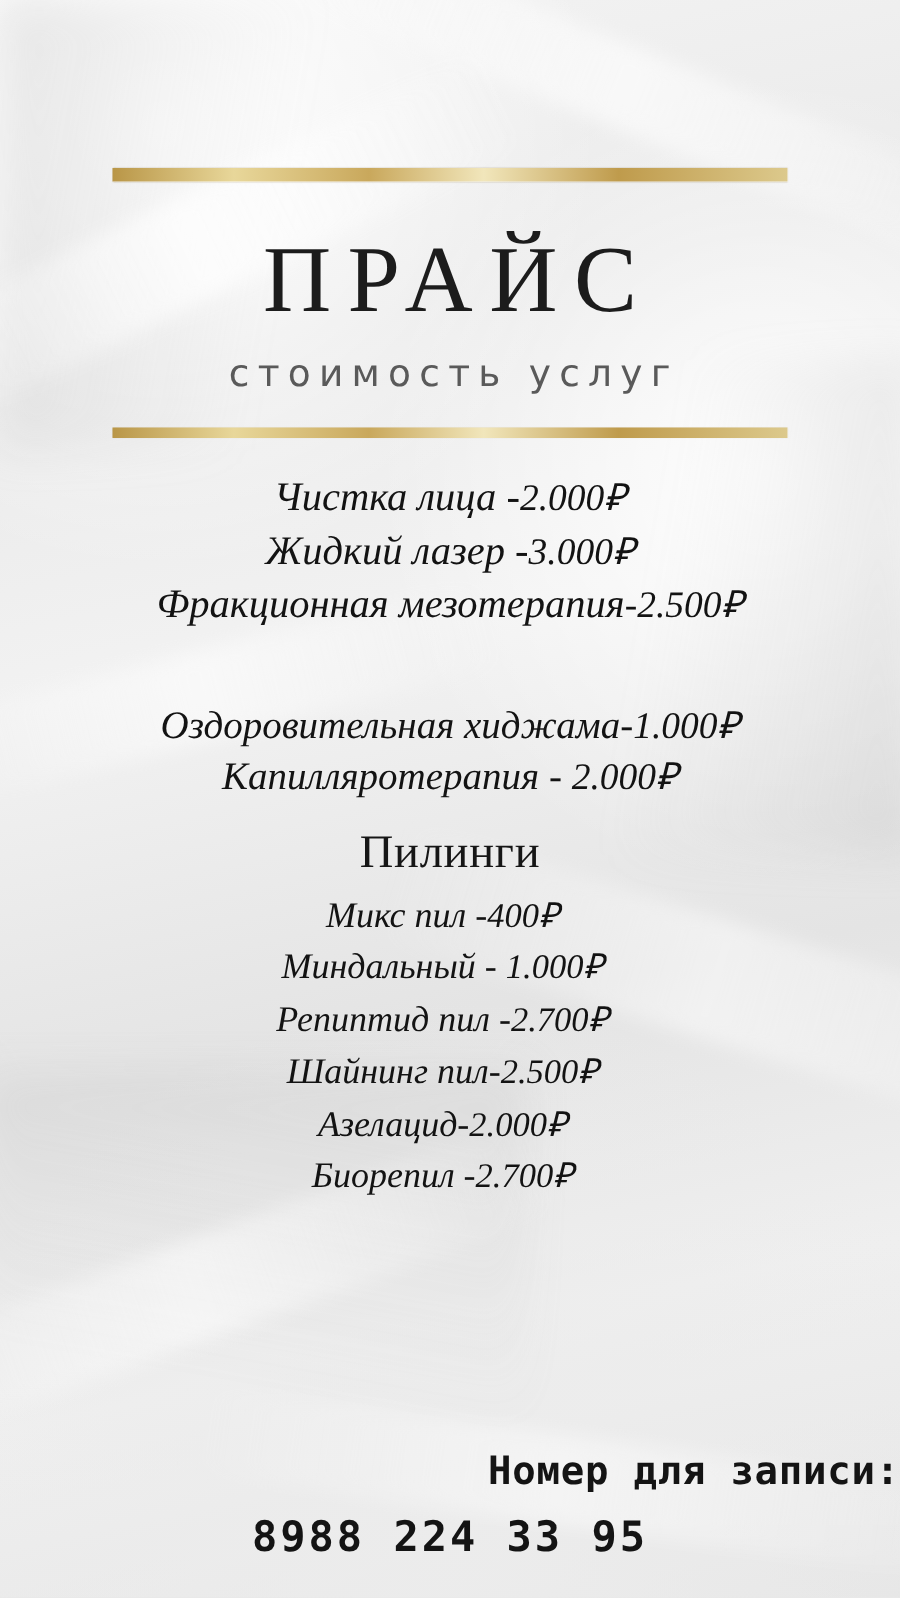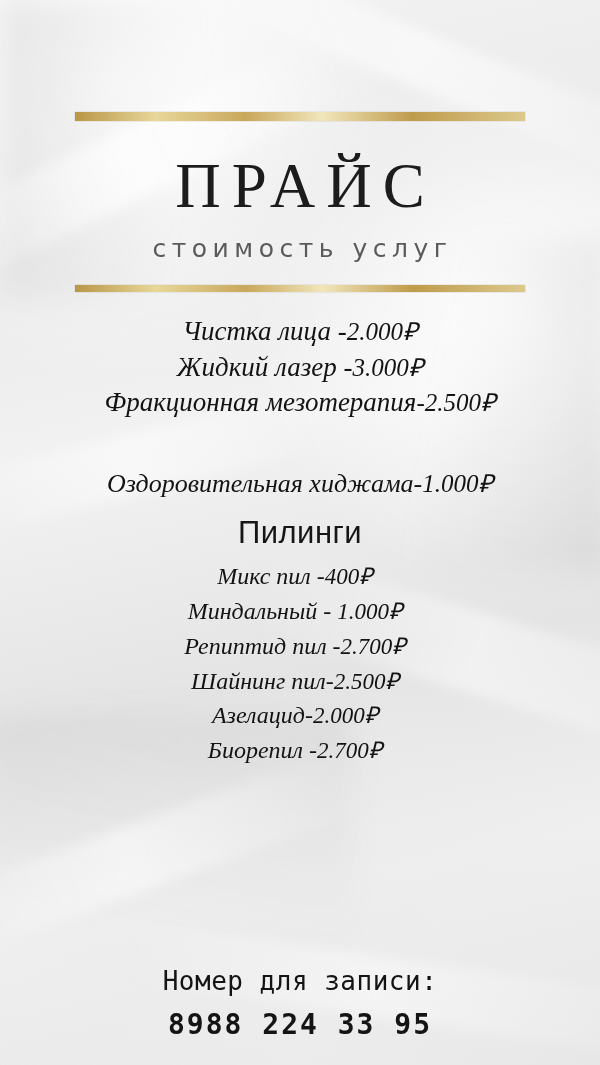--- a/index.html
+++ b/index.html
@@ -109,21 +109,21 @@
     white-space: nowrap;
   }
   .price-line .nm { font-size: 27px; }
   .price-line .val { font-size: 25px; }
 
   .group.second .price-line .nm { font-size: 26px; }
   .group.second .price-line .val { font-size: 25px; }
 
   
   .section-title {
-    font-family: Liberation Sans, sans-serif;
+    font-family: Liberation Serif, serif;
     font-size: 31px;
     color: #161616;
     text-align: center;
     margin: 14px 0 8px 0;
     letter-spacing: 0.5px;
   }
   .peel-list {
     padding-right: 10px;
   }
   .peel-line {
@@ -140,24 +140,25 @@
   
   .footer {
     position: absolute;
     left: 0;
     right: 0;
     bottom: 24px;
     text-align: center;
   }
   .footer-label {
     font-family: "DejaVu Sans Mono", monospace;
-    font-weight: normal;
+    font-weight: bold;
     font-size: 26px;
     color: #141414;
     letter-spacing: 0.5px;
+    text-align: right;
   }
   .footer-phone {
     font-family: "DejaVu Sans Mono", monospace;
     font-weight: bold;
     font-size: 28px;
     color: #141414;
     letter-spacing: 2px;
     margin-top: 12px;
   }
 </style>
@@ -194,20 +195,23 @@
       </div>
       <div class="price-line">
         <span class="nm">Фракционная мезотерапия</span><span class="val">-2.500₽</span>
       </div>
     </div>
 
     <div class="group second">
       <div class="price-line">
         <span class="nm">Оздоровительная хиджама-</span><span class="val">1.000₽</span>
       </div>
+      <div class="price-line">
+        <span class="nm">Капилляротерапия - </span><span class="val">2.000₽</span>
+      </div>
     </div>
 
     <div class="section-title">Пилинги</div>
 
     <div class="peel-list">
       <div class="peel-line">
         <span class="nm">Микс пил -</span><span class="val">400₽</span>
       </div>
       <div class="peel-line">
         <span class="nm">Миндальный - </span><span class="val">1.000₽</span>

